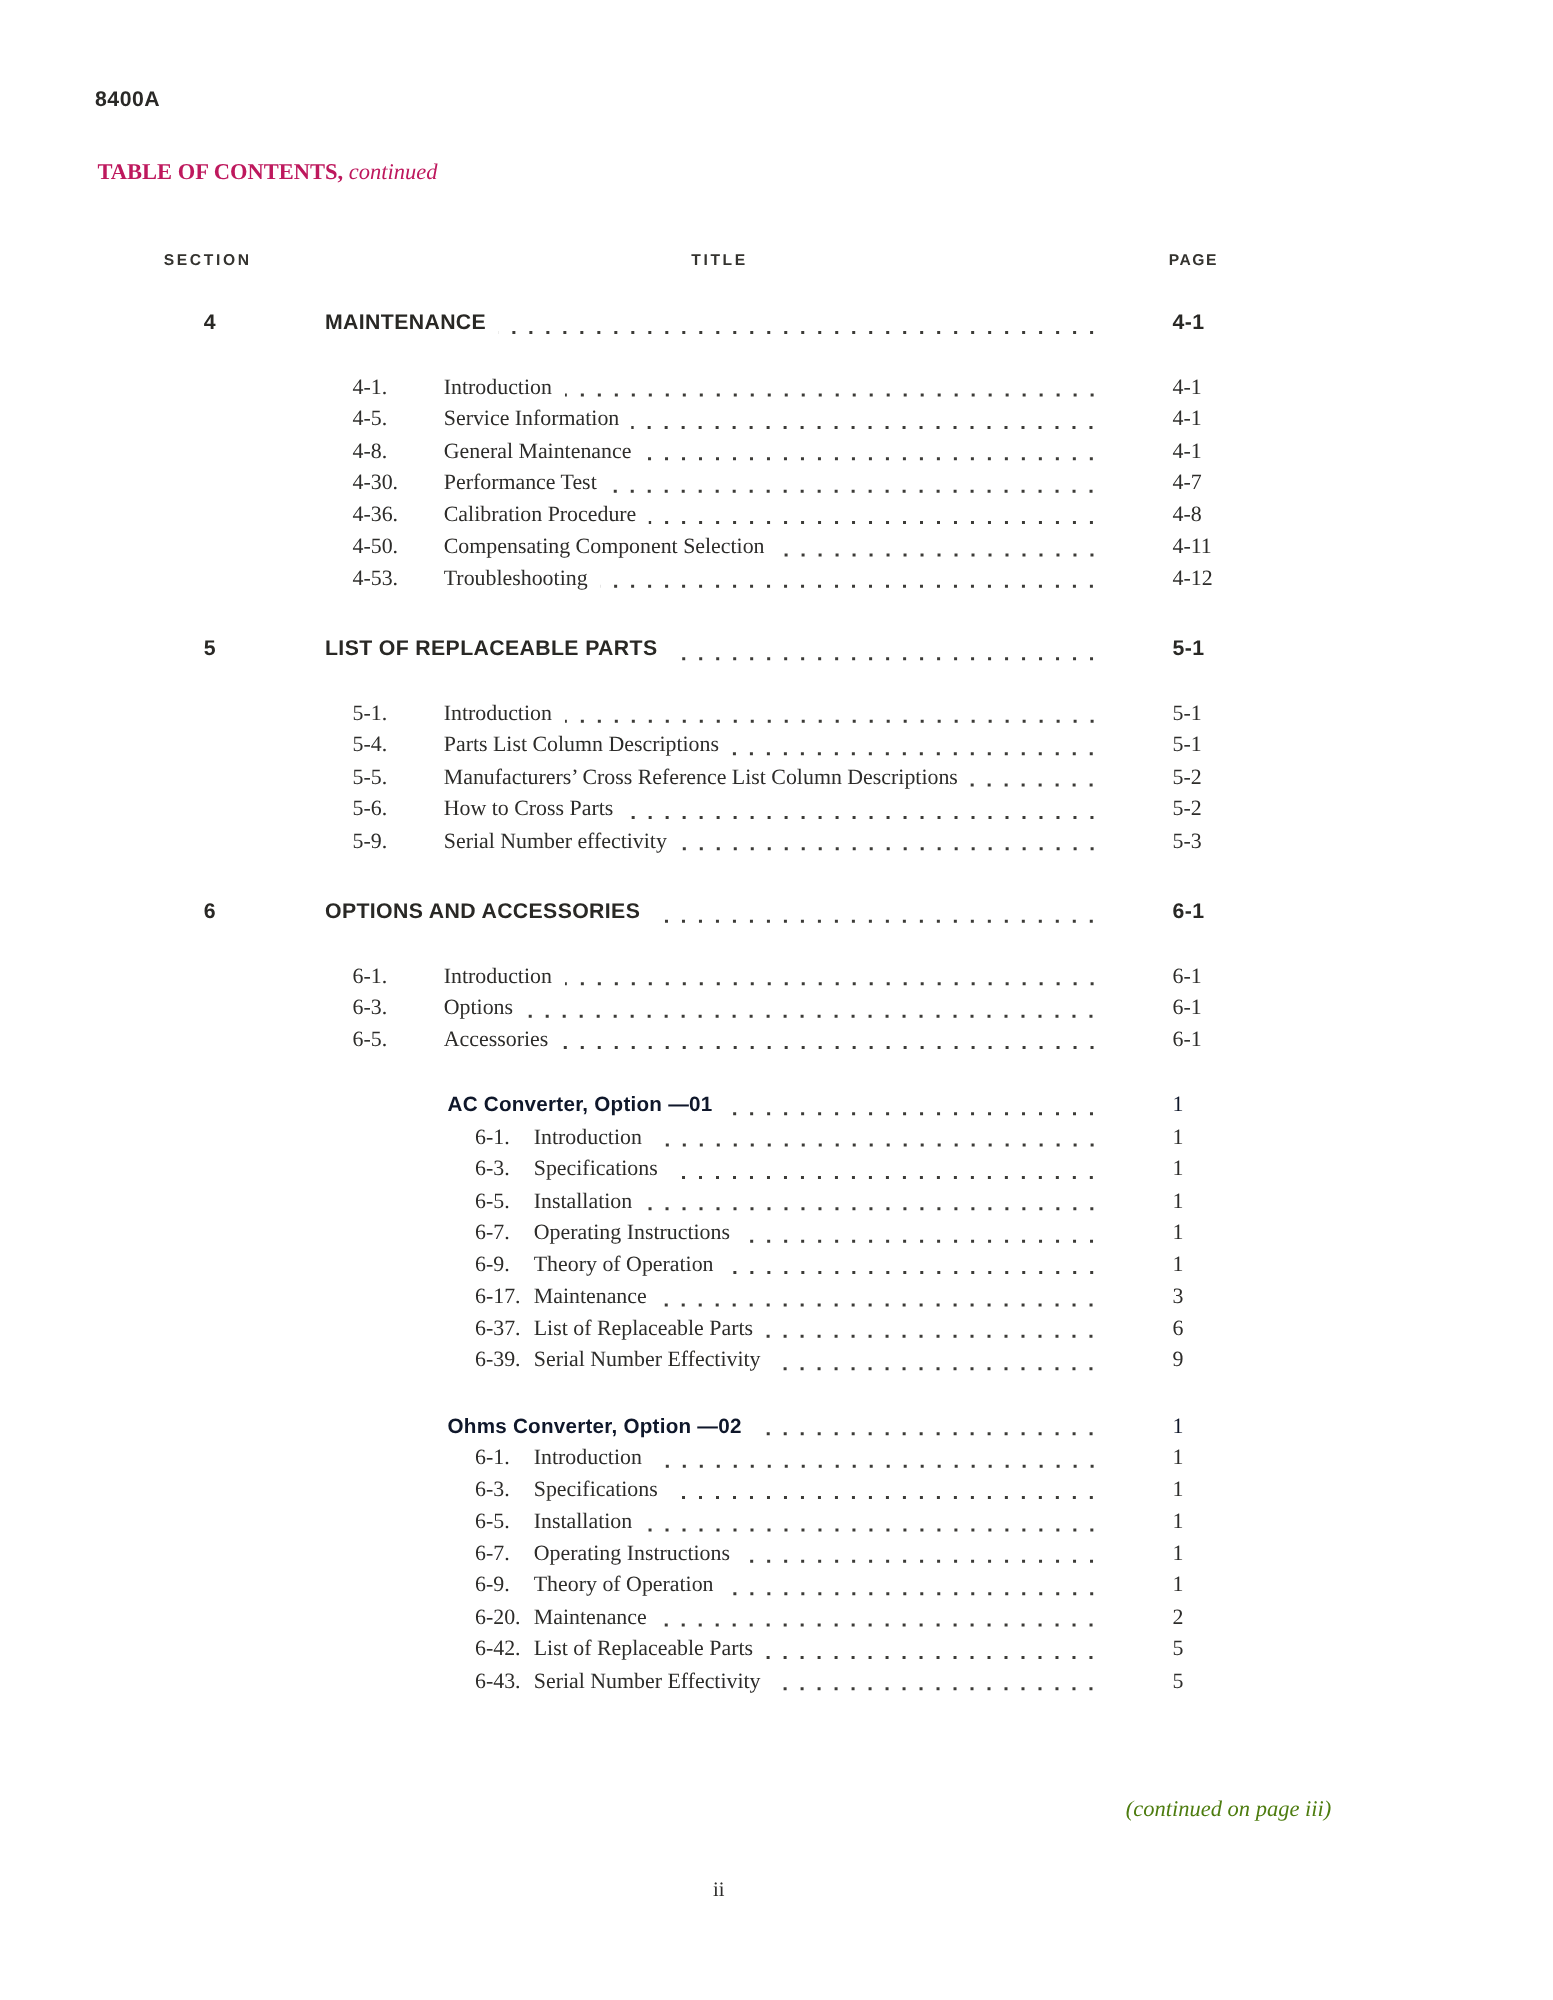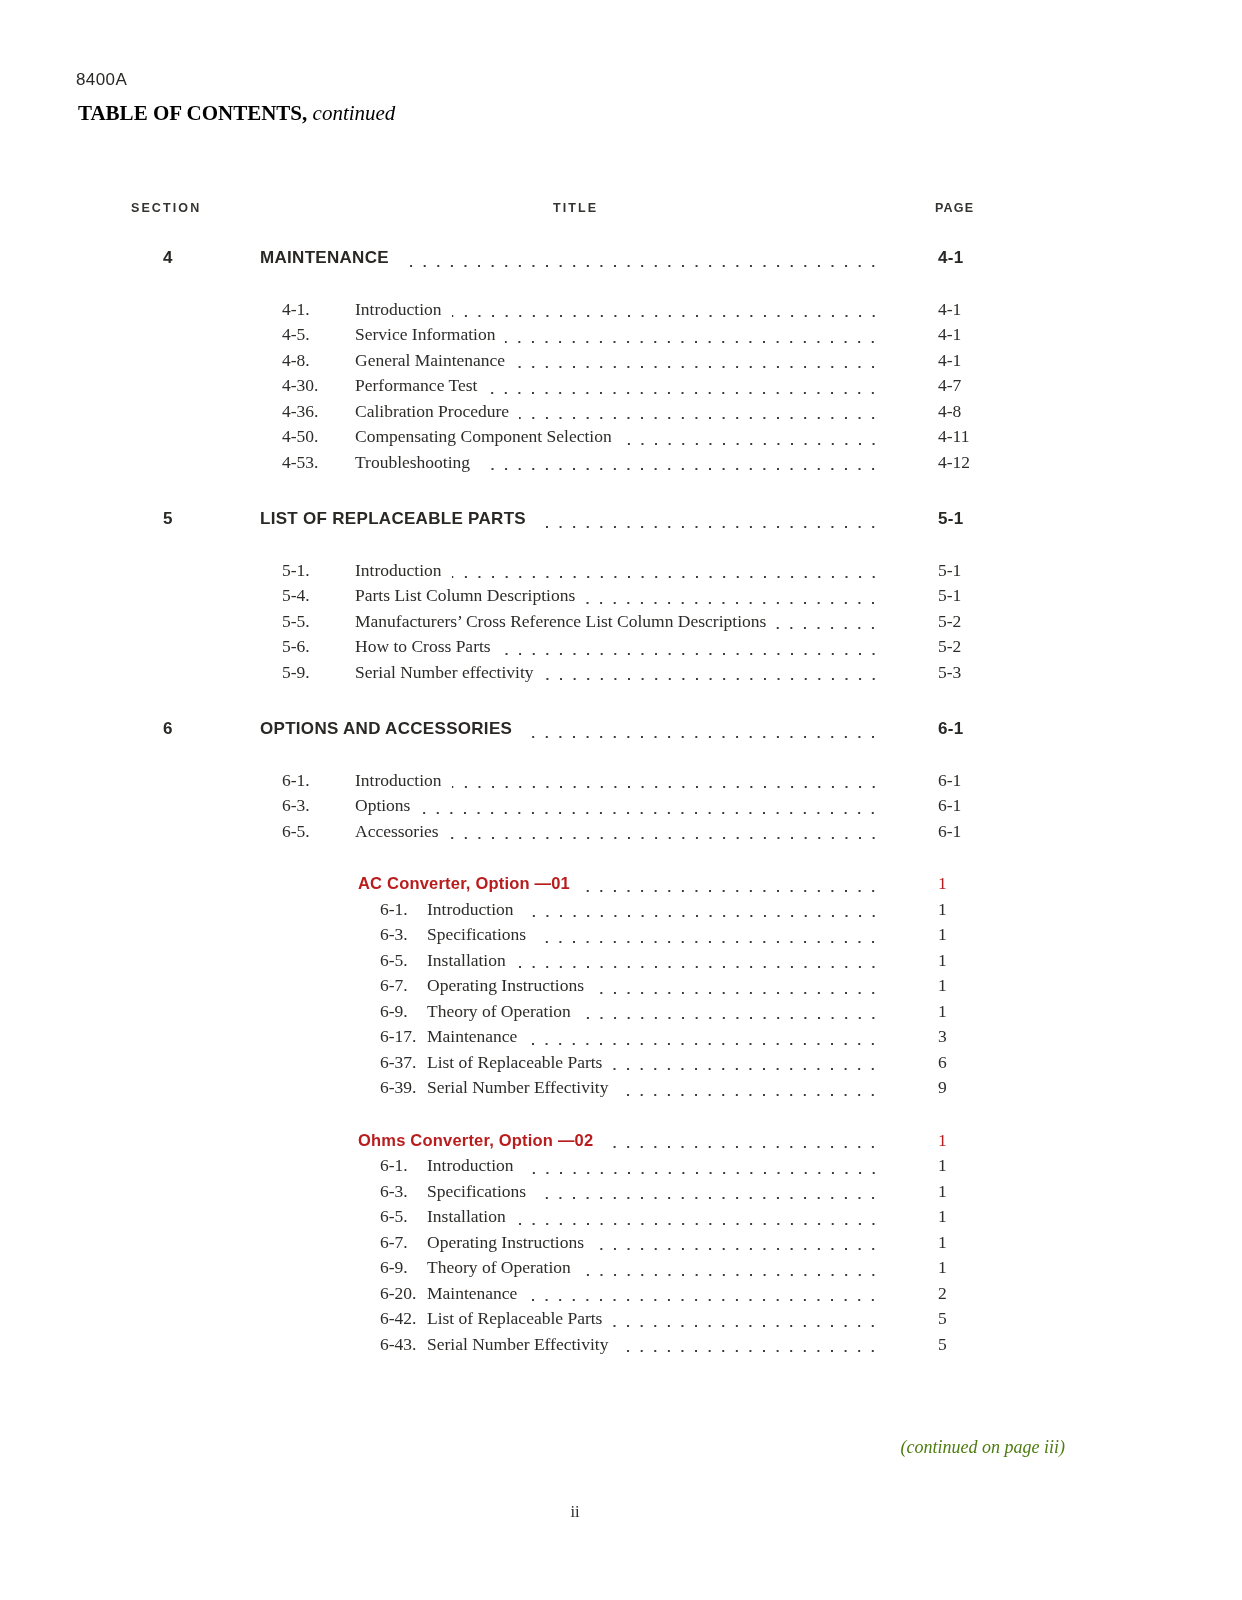--- a/index.html
+++ b/index.html
@@ -15,32 +15,32 @@
     background: #ffffff;
     color: #2d2c2a;
     overflow: hidden;
   }
 
   .doc-id {
     position: absolute;
     left: 76px;
     top: 70px;
     font-family: "Liberation Sans", sans-serif;
-    font-weight: 400;
+    font-weight: 700;
     font-size: 17px;
     letter-spacing: 0.4px;
     color: #2a2927;
   }
 
   .toc-title {
     position: absolute;
     left: 78px;
-    top: 101px;
-    font-size: 21px;
-    color: #000000;
+    top: 127px;
+    font-size: 18px;
+    color: #be185d;
     white-space: nowrap;
   }
   .toc-title-main { font-weight: 700; }
   .toc-title-cont { font-style: italic; }
 
   .colheads {
     position: absolute;
     left: 75px;
     top: 201px;
     width: 925px;
@@ -88,21 +88,21 @@
   .entry { padding-left: 207px; }
   .e-num { width: 73px; flex-shrink: 0; }
   .e-title { flex-shrink: 0; }
 
   .sub-heading {
     padding-left: 283px;
     font-family: "Liberation Sans", sans-serif;
     font-weight: 700;
     font-size: 16.5px;
     letter-spacing: 0.2px;
-    color: #b91c1c;
+    color: #0f172a;
   }
   .sub-entry { padding-left: 305px; }
   .se-num { width: 47px; flex-shrink: 0; }
 
   .leader {
     flex: 1 1 auto;
     min-width: 20px;
     align-self: flex-end;
     height: 4px;
     margin: 0 58px 6px 10px;

